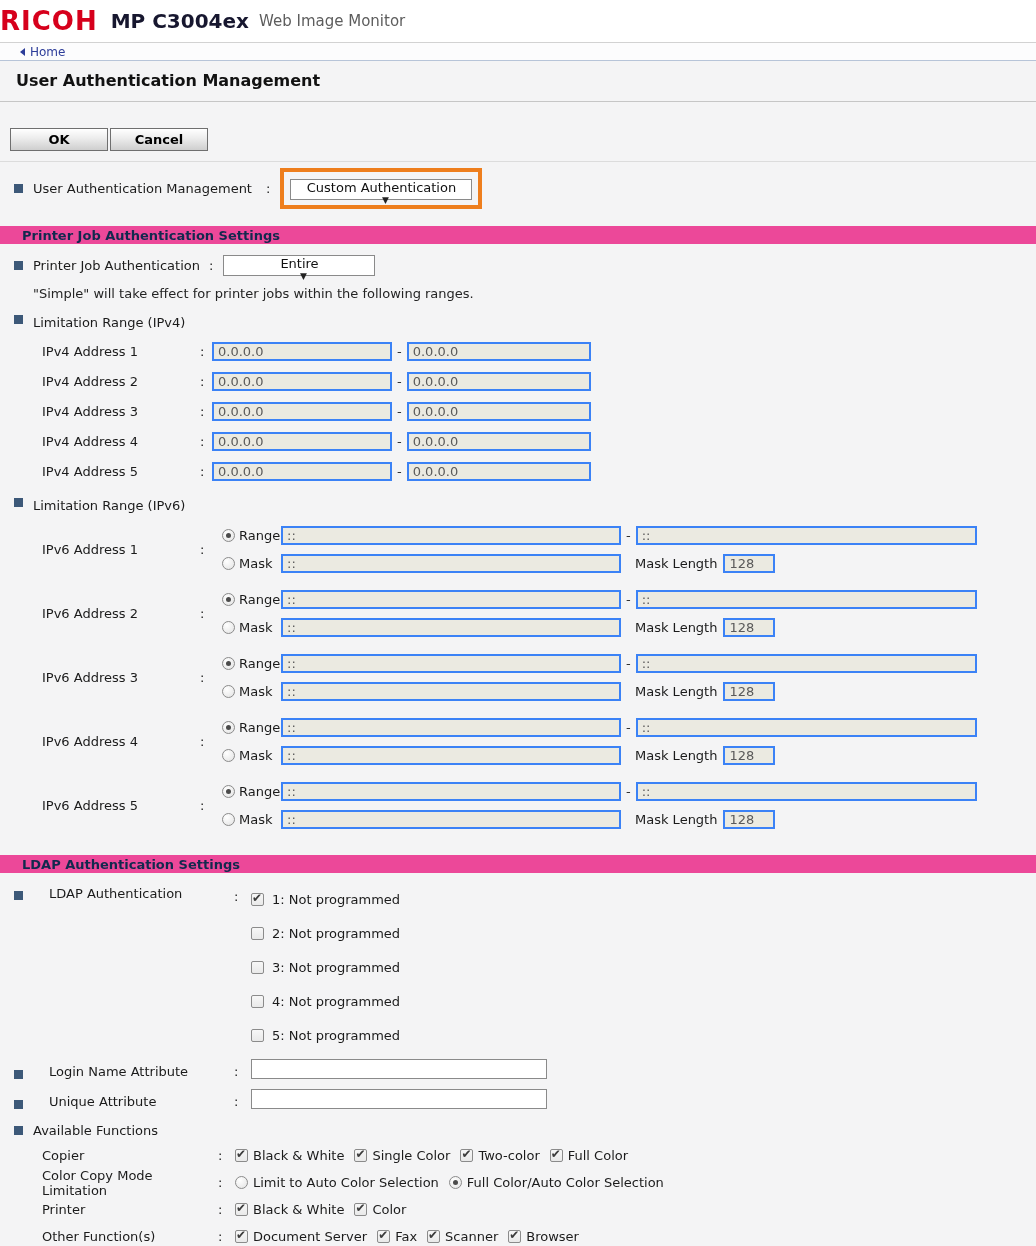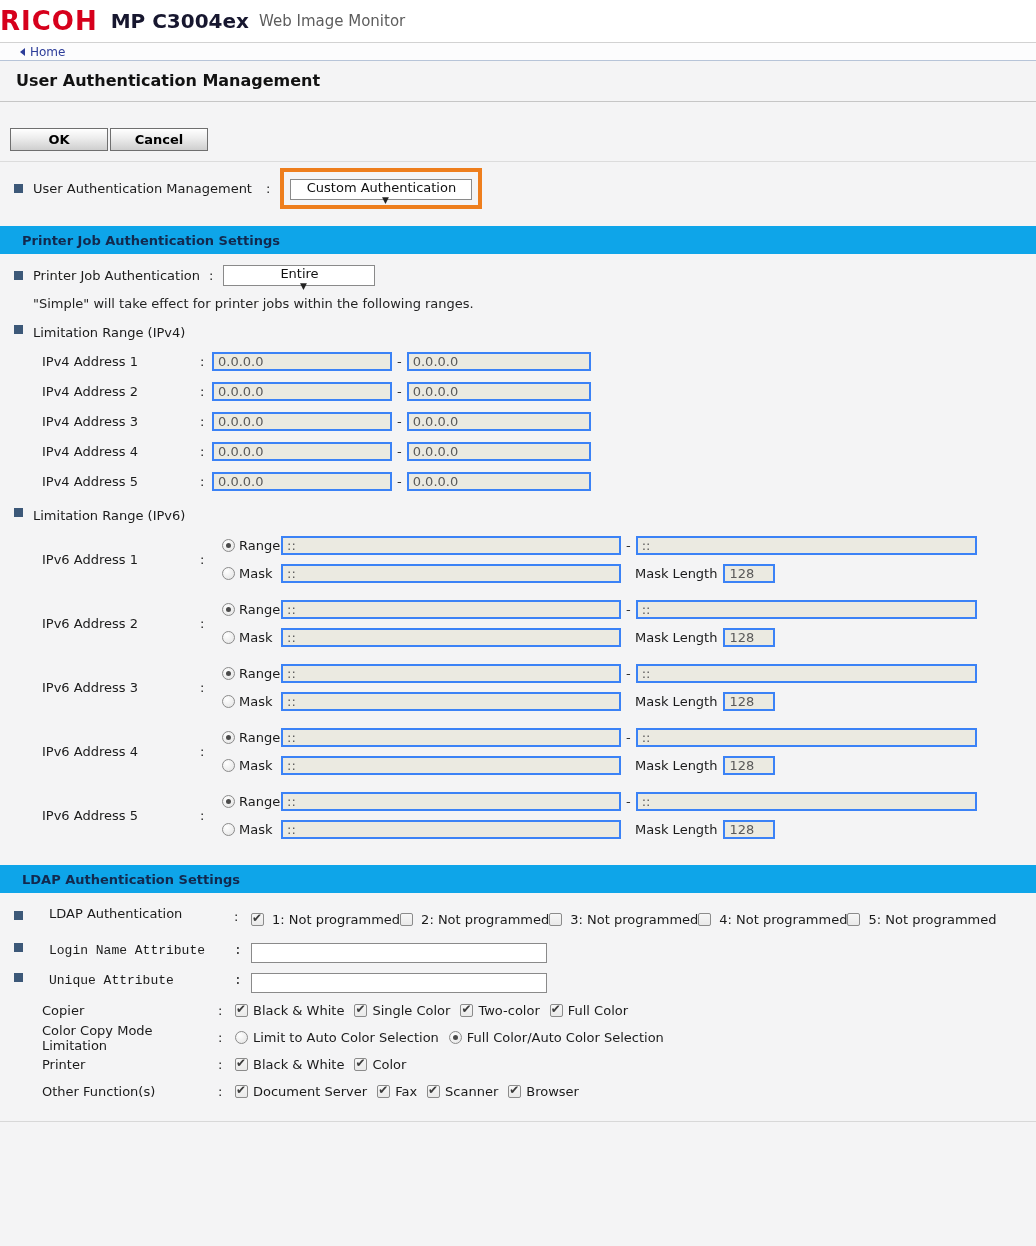--- a/index.html
+++ b/index.html
@@ -38,21 +38,21 @@
   .auth-row { display:flex; align-items:center; margin:6px 0 0 14px; }
   .auth-row .lbl { margin:0 14px 0 10px; }
   .orange-box { border:4px solid #ee7e1d; padding:5px 6px; display:inline-block; margin-left:2px; }
 
   .select { display:inline-flex; align-items:center; justify-content:space-between; background:#fff;
             border:1px solid #8a8a8a; height:21px; padding:0 6px 0 7px; font-size:13px; color:#111; cursor:default;flex-direction:column; }
   .select .arrow { font-size:9px; color:#222; margin-left:8px; }
   .sel-auth { width:182px; }
   .sel-pja { width:152px; }
 
-  .section-bar { margin-top:17px; height:28px; background:#0ea5e9; color:#12294e; font-weight:bold;
+  .section-bar { margin-top:17px; height:18px; background:#ec4899; color:#12294e; font-weight:bold;
                  font-size:13px; display:flex; align-items:center; padding-left:22px; }
 
   .field-row { display:flex; align-items:center; margin:11px 0 0 14px; }
   .field-row .lbl { width:176px; margin-left:10px; }
   .note { margin:10px 0 0 33px; font-size:13px; color:#242424; }
   .limit-row { display:flex; align-items:flex-start; margin:14px 0 0 14px; }
   .limit-row .lbl { margin-left:10px; }
 
   
   .ipt { font-family:inherit; font-size:13px; height:19px; padding:0 4px; }
@@ -83,26 +83,26 @@
   .rb.selected::after { content:""; position:absolute; left:3px; top:3px; width:5px; height:5px; border-radius:50%; background:#4b4b4b; }
   .cb { width:13px; height:13px; border:1px solid #8b8b8b; border-radius:2px; flex:0 0 13px;
         background:linear-gradient(#f7f7f7,#e9e9e9); position:relative; display:inline-block; }
   .cb.checked::after { content:"\2714"; position:absolute; left:0px; top:-3px; font-size:12px; color:#3b3b3b; }
 
   
   .ldap-row { display:flex; margin:13px 0 0 14px; align-items:flex-start; }
   .ldap-row .bullet { margin-top:5px; }
   .ldap-label { width:185px; font-size:13px; color:#1b1b1b; margin-left:26px; }
   .ldap-row .colon { margin-top:3px; }
-  .ldap-opts { margin-left:5px; display:flex; flex-direction:row; }
+  .ldap-opts { margin-left:5px; display:flex; flex-direction:column;gap:7px; }
   .ldap-opt { display:flex; align-items:center; height:27px; }
   .ldap-opt .cb { margin-right:8px; }
   .opt-label { font-size:13px; color:#1b1b1b; }
 
-  .attr-row { display:flex; align-items:flex-start; margin:10px 0 0 14px;font-family:Liberation Mono, monospace; }
+  .attr-row { display:flex; align-items:flex-end; margin:10px 0 0 14px; }
   .attr-row .ldap-label { }
   .attr-input { width:296px; }
 
   .avail-row { display:flex; align-items:center; margin:14px 0 0 14px; }
   .avail-row .lbl { margin-left:10px; }
 
   .fn-rows { margin:4px 0 0 42px; }
   .fn-row { display:flex; align-items:center; height:27px; }
   .fn-label { width:176px; font-size:13px; color:#1b1b1b; }
   .fn-opts { margin-left:5px; display:flex; align-items:center; }
@@ -362,20 +362,24 @@
     <input class="ipt white attr-input" style="margin-left: 5px;" value="">
   </div>
 
   <div class="attr-row">
     <span class="bullet"></span>
     <span class="ldap-label">Unique Attribute</span>
     <span class="colon">:</span>
     <input class="ipt white attr-input" style="margin-left: 5px;" value="">
   </div>
 
+  <div class="avail-row">
+    <span class="bullet"></span>
+    <span class="lbl">Available Functions</span>
+  </div>
 
   <div class="fn-rows" id="fn-rows">
       <div class="fn-row">
         <span class="fn-label">Copier</span>
         <span class="colon">:</span>
         <span class="fn-opts">
           <span class="fn-opt">
             <span class="cb checked"></span>
             <span class="opt-label">Black &amp; White</span>
           </span>

